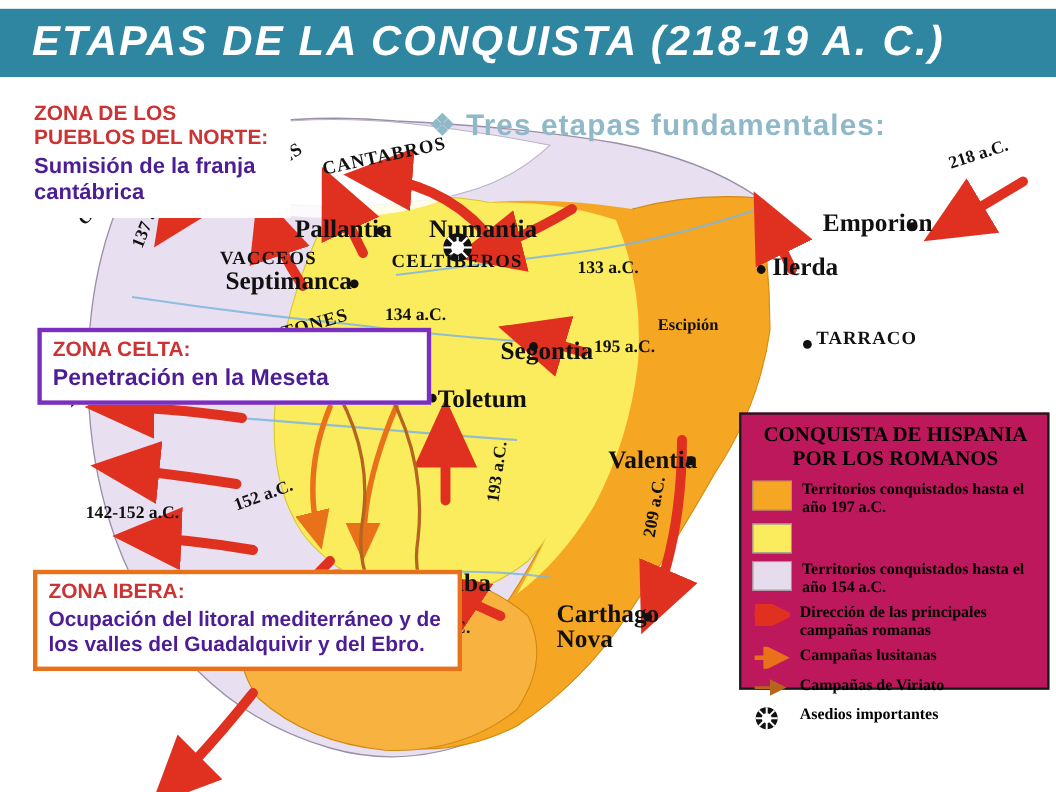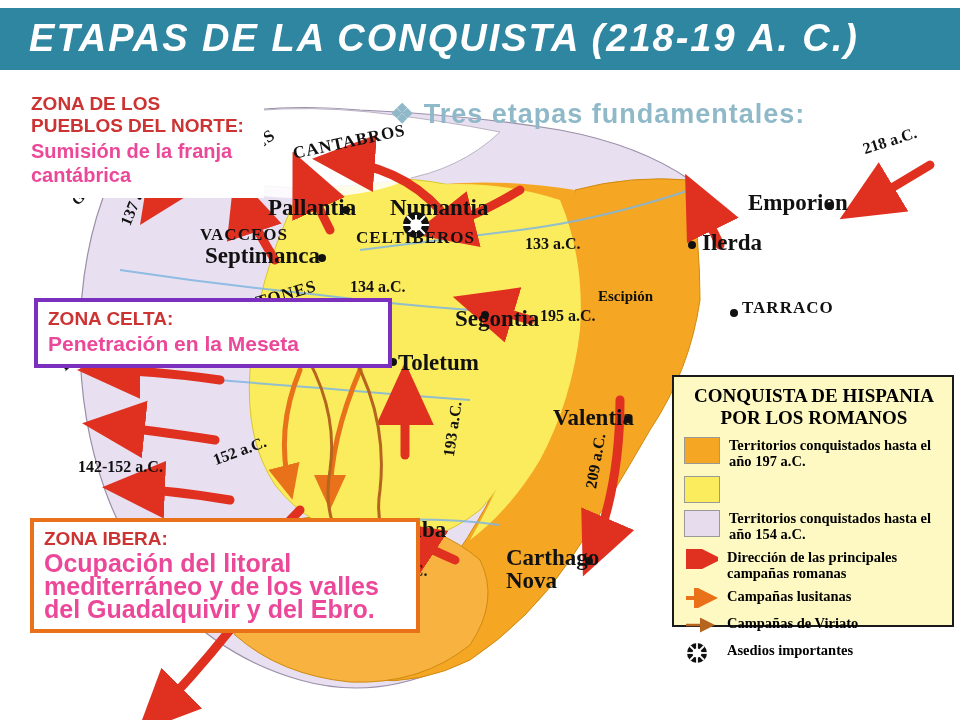--- a/index.html
+++ b/index.html
@@ -71,21 +71,21 @@
     font-weight: bold;
     font-size: 19px;
     line-height: 22px;
     margin: 0 0 2px 0;
   }
   .callout .body {
     font-family: "Liberation Sans", sans-serif;
     font-weight: bold;
     font-size: 20px;
     line-height: 24px;
-    color: #ec4899;
+    color: #4c1d95;
   }
   #callout-norte {
     left: 18px;
     top: 14px;
     width: 246px;
     border: 3px solid #ffffff;
   }
   #callout-norte .head { color: #cc3333; }
   #callout-celta {
     left: 34px;
@@ -95,21 +95,21 @@
   }
   #callout-celta .head { color: #cc3333; }
   #callout-celta .body { font-size: 21px; }
   #callout-ibera {
     left: 30px;
     top: 448px;
     width: 390px;
     border: 4px solid #e8711a;
   }
   #callout-ibera .head { color: #cc3333; }
-  #callout-ibera .body { font-size: 25px; line-height: 23px; }
+  #callout-ibera .body { font-size: 19px; line-height: 23px; }
 
   
   #etapas-heading {
     position: absolute;
     left: 390px;
     top: 28px;
     font-family: "Liberation Sans", sans-serif;
     font-weight: bold;
     font-size: 27px;
     color: #8fb9c9;
@@ -117,21 +117,21 @@
     white-space: nowrap;
   }
 
   
   #legend {
     position: absolute;
     left: 672px;
     top: 305px;
     width: 282px;
     height: 252px;
-    background: #fef9c3;
+    background: #be185d;
     border: 2px solid #1a1a1a;
     box-sizing: border-box;
     padding: 8px 8px 16px 10px;
   }
   #legend .legend-title {
     text-align: center;
     font-family: "Liberation Serif", serif;
     font-weight: bold;
     font-size: 19px;
     line-height: 22px;

